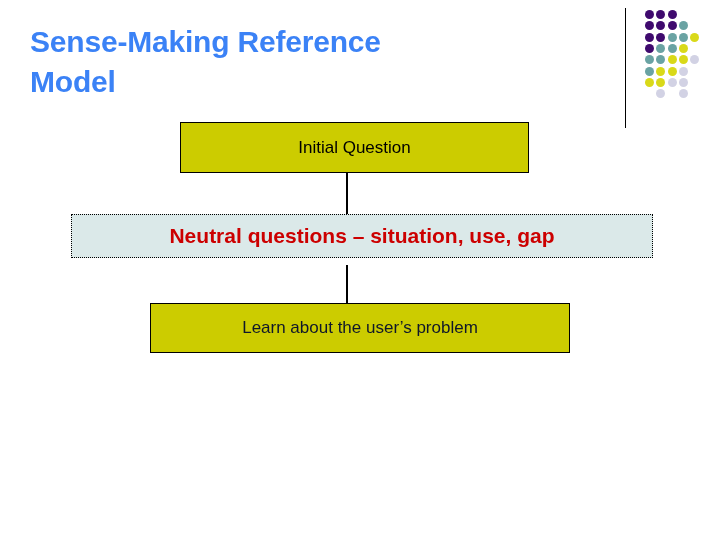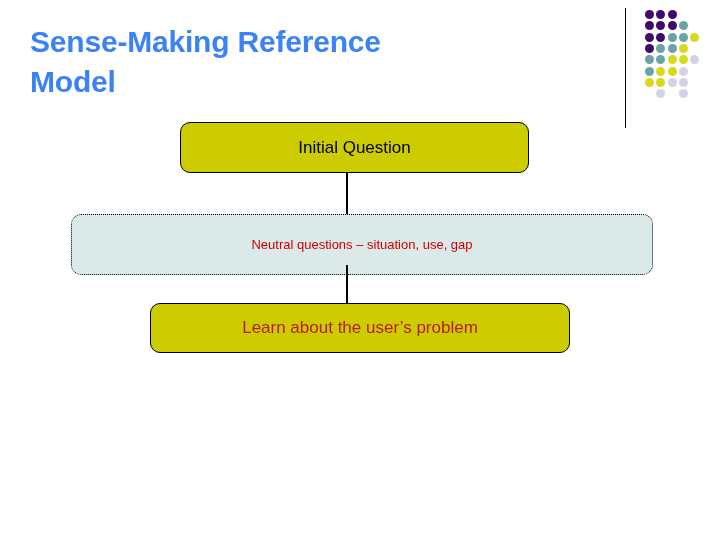--- a/index.html
+++ b/index.html
@@ -67,43 +67,43 @@
     border-radius: 50%;
   }
 
   
   .flow-box {
     position: absolute;
     box-sizing: border-box;
     display: flex;
     align-items: center;
     justify-content: center;
-    border-radius: 10px;
   }
 
   #box-initial-question {
     left: 180px;
     top: 122px;
     width: 349px;
     height: 51px;
     background: #cccc00;
     border: 1px solid #000000;
     color: #000000;
     font-size: 17px;
   }
 
   #box-neutral-questions {
     left: 71px;
     top: 214px;
     width: 582px;
-    height: 61px;
+    height: 44px;
     background: #dbe9e9;
     border: 1px dotted #000000;
     color: #cc0000;
-    font-size: 13px;
+    font-size: 21px;
+    font-weight: bold;
   }
 
   #box-learn-problem {
     left: 150px;
     top: 303px;
     width: 420px;
     height: 50px;
     background: #cccc00;
     border: 1px solid #000000;
     color: #000000;
@@ -165,15 +165,15 @@
   </div>
 
   <div class="flow-box" id="box-initial-question" style="background: rgb(204, 204, 0); color: rgb(0, 0, 0); border-style: solid; border-color: rgb(0, 0, 0);">Initial Question</div>
 
   <div class="connector" id="connector-1"></div>
 
   <div class="flow-box" id="box-neutral-questions" style="background: rgb(219, 233, 233); color: rgb(204, 0, 0); border-style: dotted; border-color: rgb(0, 0, 0);">Neutral questions – situation, use, gap</div>
 
   <div class="connector" id="connector-2"></div>
 
-  <div class="flow-box" id="box-learn-problem" style="background: rgb(204, 204, 0); color: #b91c1c; border-style: solid; border-color: rgb(0, 0, 0);">Learn about the user’s problem</div>
+  <div class="flow-box" id="box-learn-problem" style="background: rgb(204, 204, 0); color: #0f172a; border-style: solid; border-color: rgb(0, 0, 0);">Learn about the user’s problem</div>
 
 </div>
 
 </body></html>

